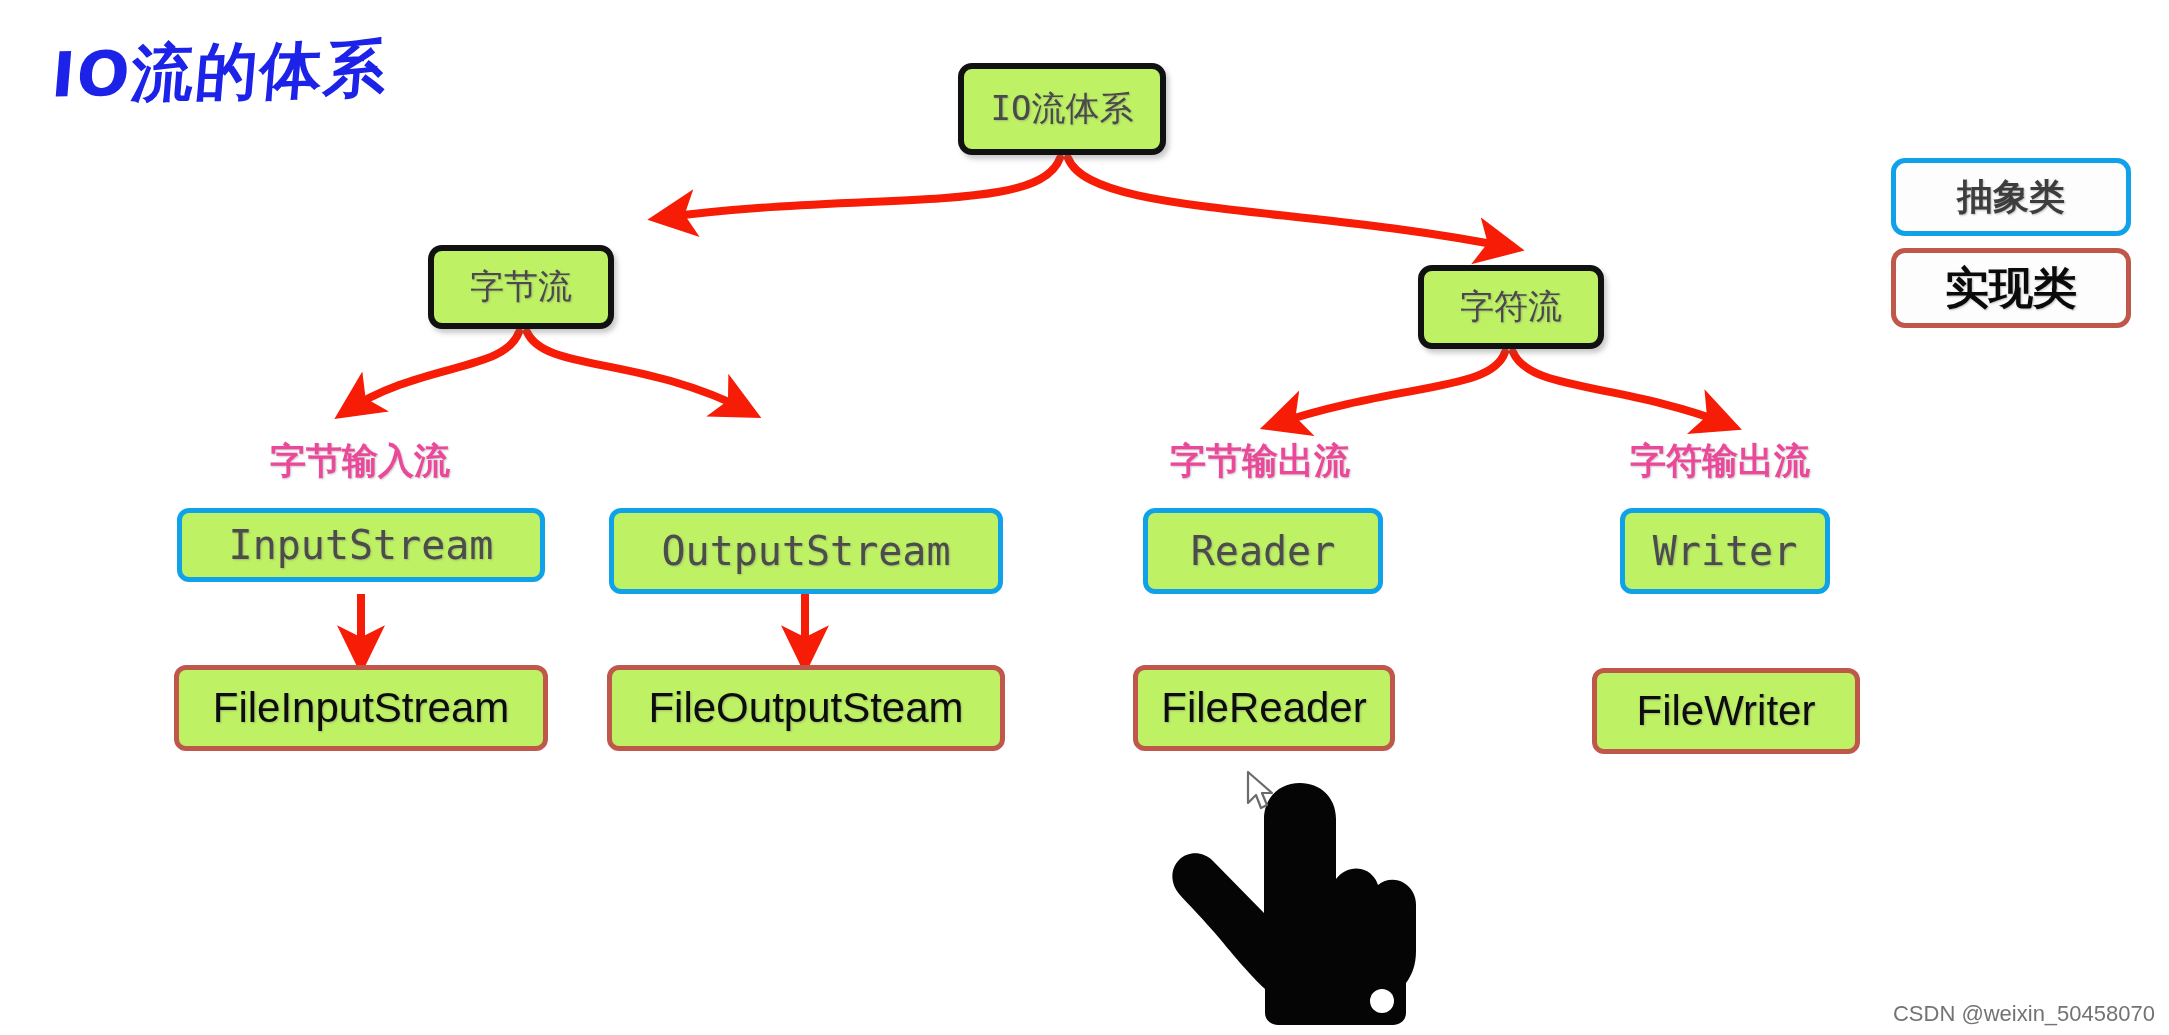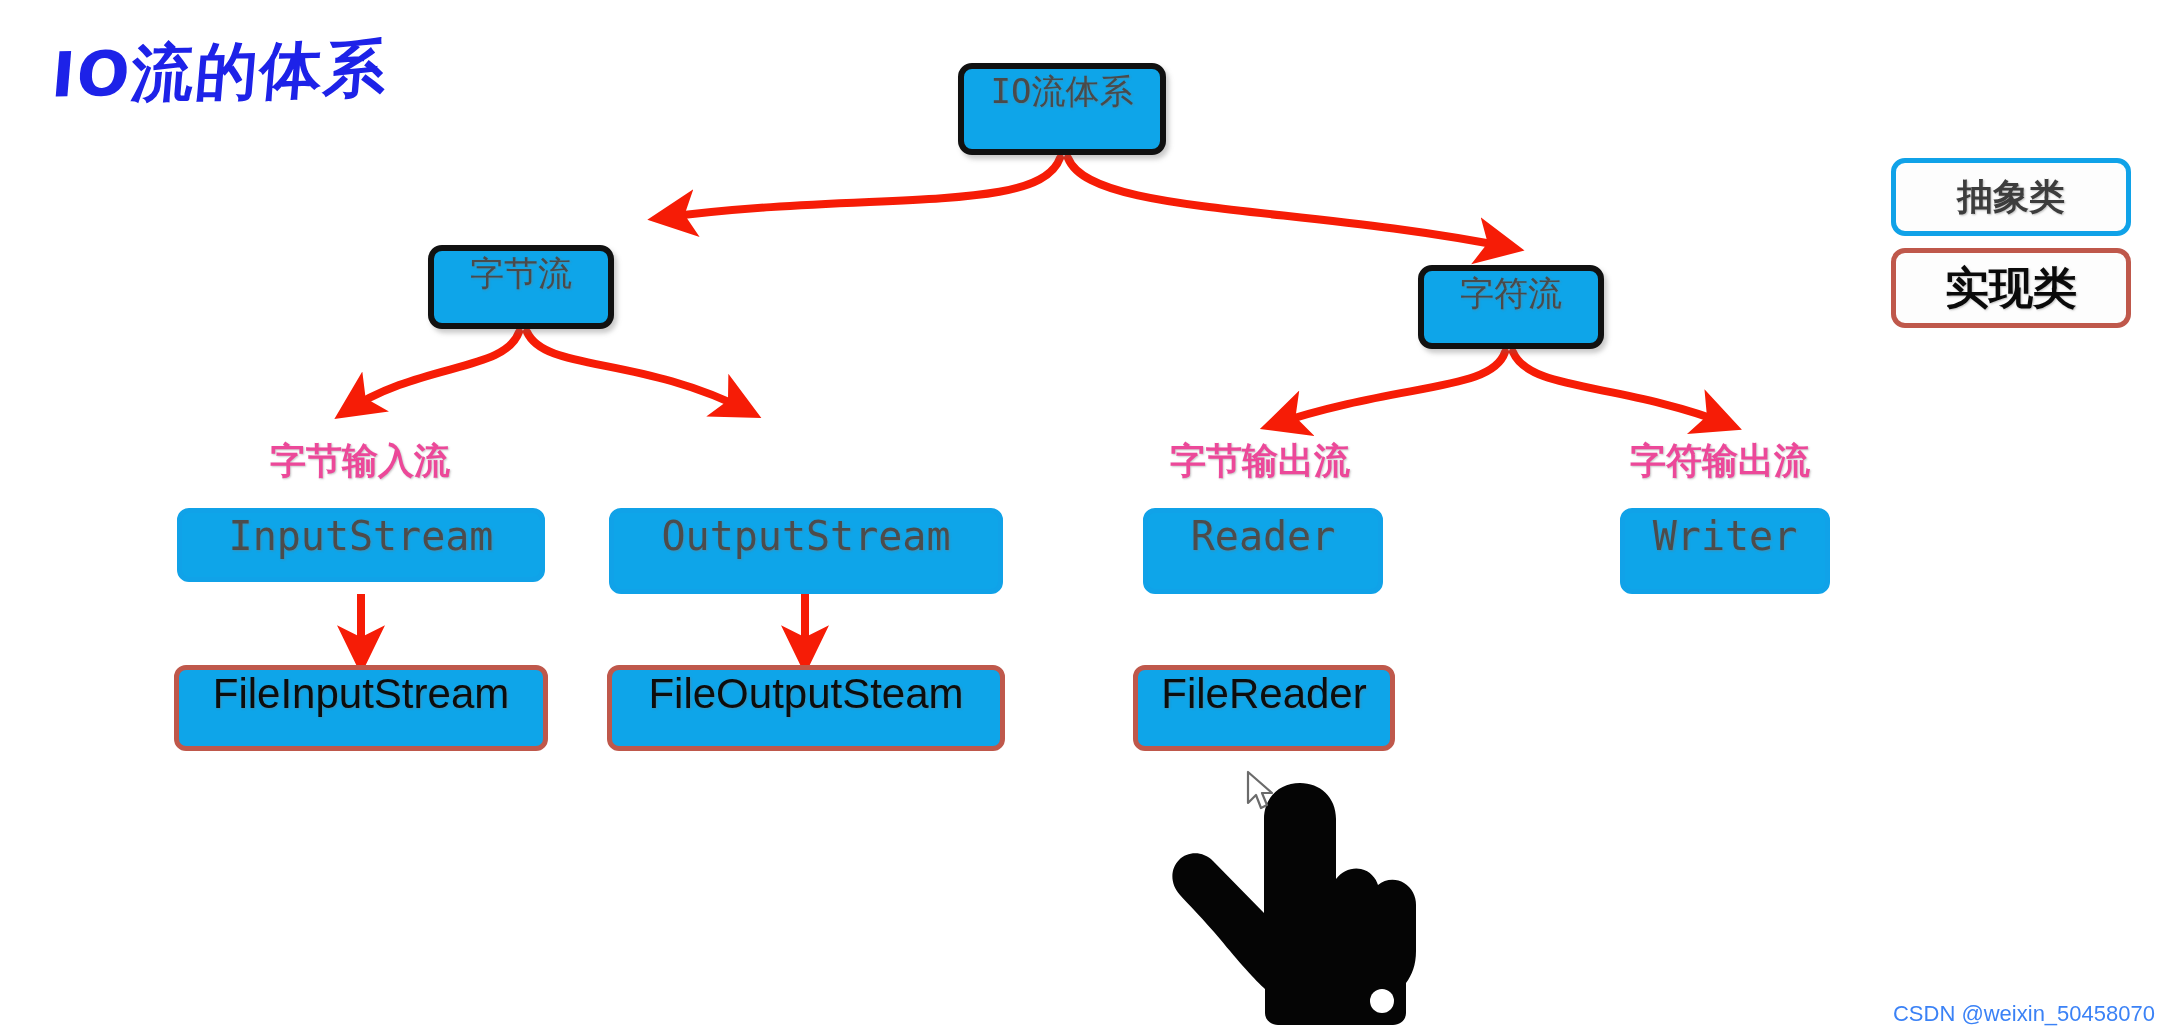--- a/index.html
+++ b/index.html
@@ -28,23 +28,23 @@
     color: #1d22e8;
     transform: skewX(-6deg) rotate(-1.2deg);
     white-space: nowrap;
   }
 
   
   .node {
     position: absolute;
     box-sizing: border-box;
     display: flex;
-    align-items: flex-start;
+    align-items: center;
     justify-content: center;
-    background: #0ea5e9;
+    background: #bef264;
     white-space: nowrap;
     text-shadow: 1px 1px 2px rgba(120,120,120,0.45);
   }
 
   
   .node.black {
     border: 6px solid #111111;
     border-radius: 14px;
     color: #4a4a4a;
     font-family: "DejaVu Sans Mono", monospace;
@@ -132,21 +132,21 @@
     width: 34px;
     height: 44px;
   }
 
   
   .watermark {
     position: absolute;
     right: 14px;
     bottom: 8px;
     font-size: 22px;
-    color: #3b82f6;
+    color: #737373;
     font-family: "Liberation Sans", sans-serif;
     white-space: nowrap;
   }
 </style>
 </head>
 <body>
 
 <div id="canvas">
 
   <div class="title">IO流的体系</div>
@@ -212,20 +212,23 @@
   </div>
   <div class="node red" style="left:1133px; top:665px; width:262px; height:86px;">
     <span>FileReader</span>
   </div>
 
   <div class="caption" style="left:1540px; top:437px; width:360px;">
     <span>字符输出流</span>
   </div>
   <div class="node blue" style="left:1620px; top:508px; width:210px; height:86px;">
     <span>Writer</span>
+  </div>
+  <div class="node red" style="left:1592px; top:668px; width:268px; height:86px;">
+    <span>FileWriter</span>
   </div>
 
   <div class="legend-box blue" style="left:1891px; top:110px; width:240px; height:78px;margin-top:48px;">
     <span>抽象类</span>
   </div>
   <div class="legend-box red" style="left:1891px; top:248px; width:240px; height:80px;">
     <span>实现类</span>
   </div>
 
   <div id="hand-wrap">

